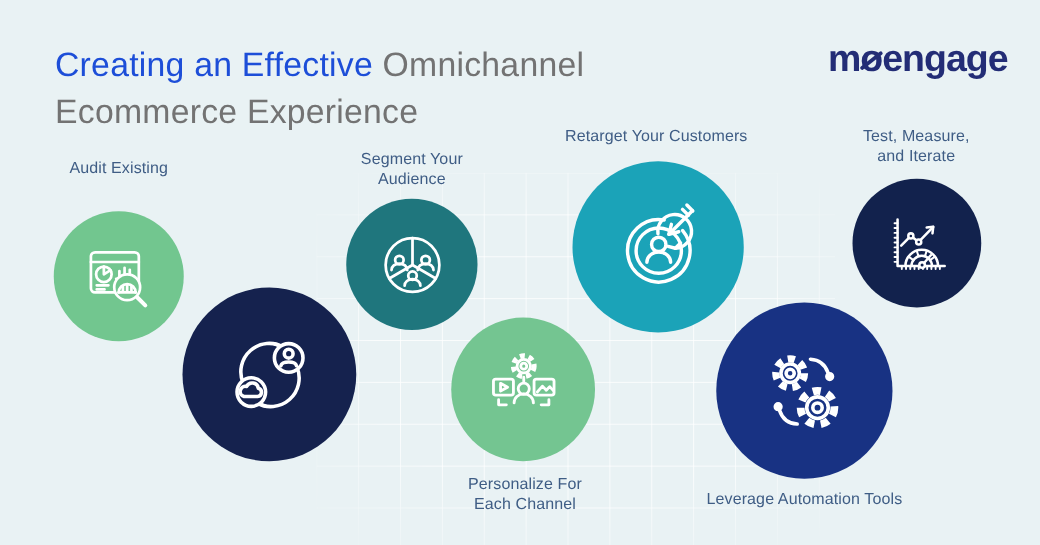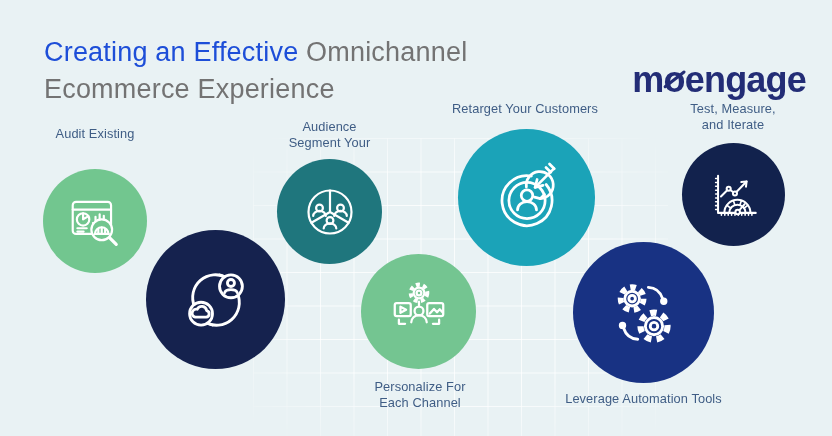--- a/index.html
+++ b/index.html
@@ -25,21 +25,21 @@
   #title{
     position:absolute;left:44px;top:34px;
     font-size:27px;line-height:37px;font-weight:400;letter-spacing:.2px;
   }
   #title .dark{color:#1d4ed8;}
   #title .accent{color:#737373;}
   #title .row{display:block;}
   
   #logo{
     position:absolute;right:26px;top:31px;
-    font-size:36px;font-weight:700;letter-spacing:-.8px;color:#232d76;margin-top:28px;
+    font-size:30px;font-weight:700;letter-spacing:-.8px;color:#232d76;
   }
   #logo .logo-o{position:relative;display:inline-block;}
   #logo .logo-o::after{
     content:"";position:absolute;left:-13%;top:46%;width:126%;height:2.6px;
     background:#232d76;transform:rotate(-38deg);border-radius:2px;
   }
   
   .circle{
     position:absolute;border-radius:50%;
     display:flex;align-items:center;justify-content:center;
@@ -105,22 +105,22 @@
       <path d="M21.5 47 L27.2 49.2 M21.5 47 L24.4 41.4"></path>
       <circle cx="41.5" cy="19.5" r="8.8" fill="#15224e"></circle>
       <circle cx="41.5" cy="16.9" r="2.7"></circle>
       <path d="M36.7 24.3 c0.9 -3 8.7 -3 9.6 0"></path>
       <circle cx="18.5" cy="40.5" r="8.8" fill="#15224e"></circle>
       <path d="M14 43.2 h8.4 a2.6 2.6 0 0 0 0.4 -5.1 a3.8 3.8 0 0 0 -7.2 -1 a3.1 3.1 0 0 0 -1.6 6.1 z"></path>
     </svg>
   </div>
 
   <div class="steplabel t2">
+    <span>Segment Your</span>
     <span>Audience</span>
-    <span>Segment Your</span>
   </div>
   <div class="circle c2" style="background-color: rgb(31, 118, 125);">
     <svg width="60" height="60" viewBox="0 0 60 60" fill="none" stroke="#ffffff" stroke-width="2.2" stroke-linecap="round" stroke-linejoin="round">
       <circle cx="30" cy="30" r="21.5"></circle>
       <path d="M30 8.5 V30 M30 30 L48.6 40.8 M30 30 L11.4 40.8"></path>
       <circle cx="19.5" cy="26" r="3.4" fill="#1f767d"></circle>
       <path d="M13.2 34 a6.3 5.2 0 0 1 12.6 0"></path>
       <circle cx="40.5" cy="26" r="3.4" fill="#1f767d"></circle>
       <path d="M34.2 34 a6.3 5.2 0 0 1 12.6 0"></path>
       <circle cx="30" cy="38.5" r="3.4" fill="#1f767d"></circle>

